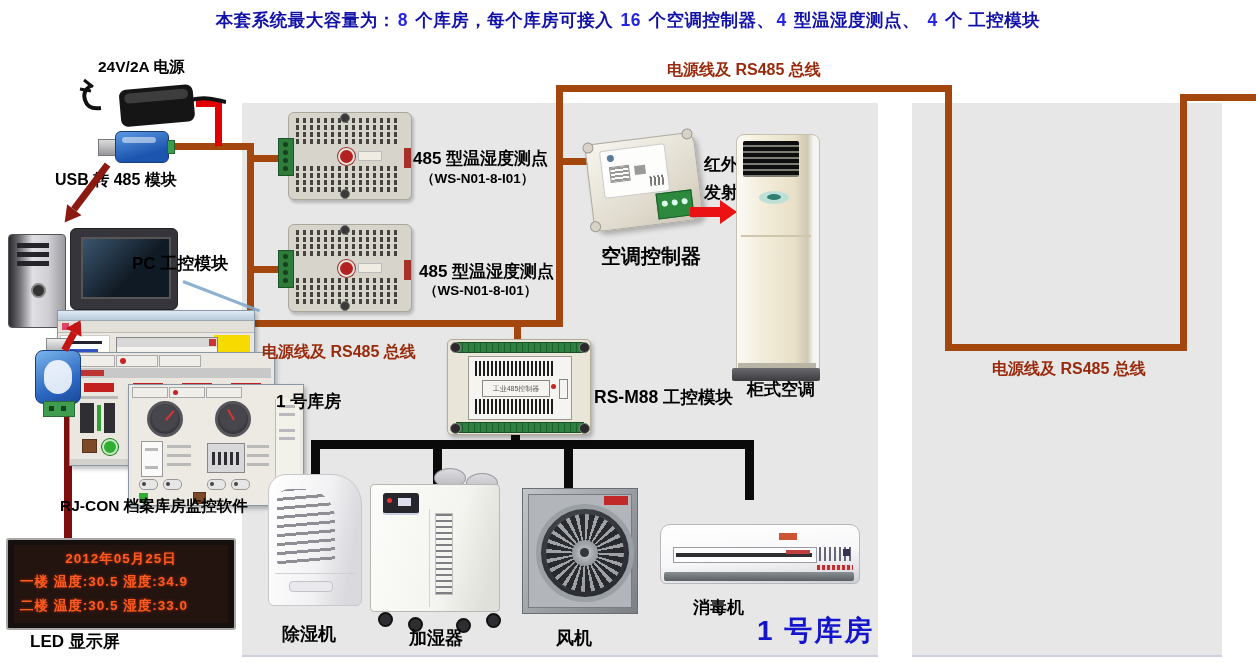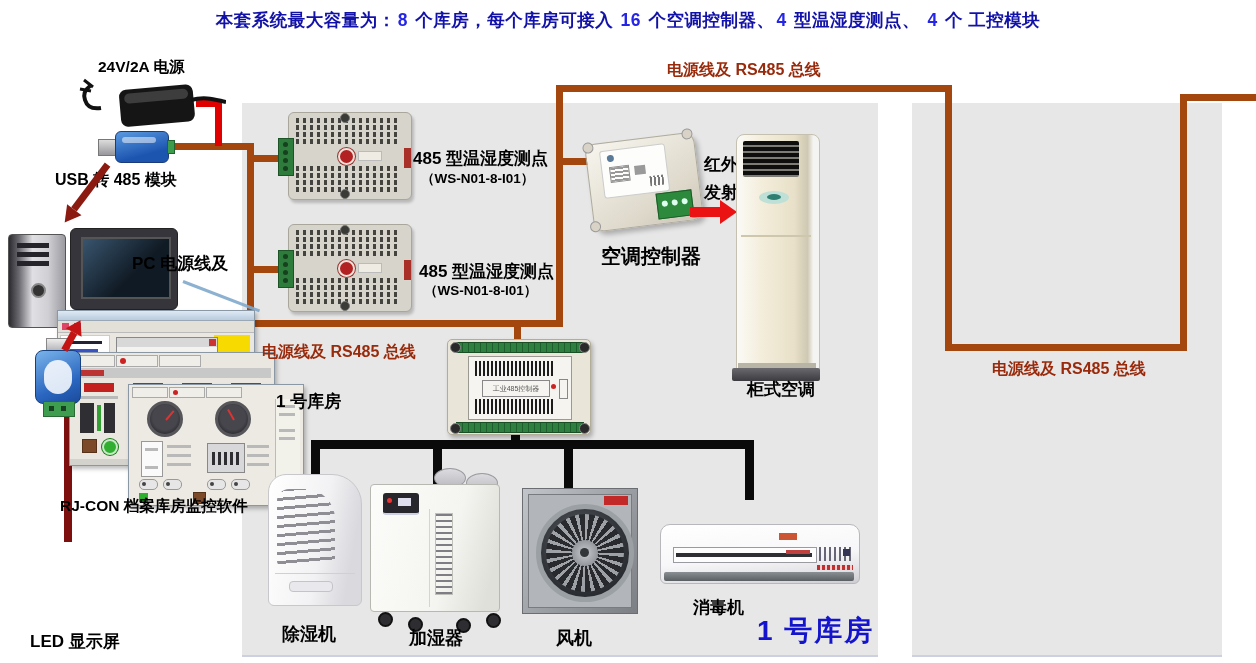--- a/index.html
+++ b/index.html
@@ -231,21 +231,21 @@
         <div class="slot" style="top:26px;"></div>
       <div class="pwr"></div>
     </div>
     <div class="mon">
         <div class="scr"></div>
       </div>
     <div class="stand"></div>
     <div class="kbd"></div>
     <div class="mouse"></div>
   </div>
-  <div class="lbl" style="left:132px;top:252px;font-size:17px;">PC 电源线及</div>
+  <div class="lbl" style="left:132px;top:252px;font-size:17px;">PC 工控模块</div>
 
   <div class="sw">
     <div class="win" style="left:2px;top:4px;width:196px;height:96px;">
       <div class="wbar"></div>
       <div style="position:absolute;left:0;right:0;top:10px;height:11px;background:#e3e0d8;border-bottom:1px solid #bbb;"></div>
       <div style="position:absolute;left:4px;top:12px;width:7px;height:7px;background:#d46;"></div>
       <div style="position:absolute;left:16px;top:12px;width:7px;height:7px;background:#46a;"></div>
       <div style="position:absolute;left:2px;top:24px;width:48px;height:68px;background:#fff;border:1px solid #ccc;"></div>
       <div class="bluebar" style="left:6px;top:30px;width:38px;background:#223;"></div>
       <div class="bluebar" style="left:10px;top:38px;width:30px;"></div>
@@ -355,20 +355,26 @@
     <div class="term">
         <i style="left:5px;"></i>
         <i style="left:17px;"></i>
       </div>
   </div>
   <div class="arrow" style="left:64px;top:341px;transform:rotate(-61deg);">
     <div class="shaft" style="width:20px;background:#c41414;"></div>
     <div class="head" style="border-left:14px solid #c41414;"></div>
   </div>
 
+  <div class="led">
+    <div class="inner"></div>
+    <div class="l" style="left:0;right:0;top:10px;text-align:center;">2012年05月25日</div>
+    <div class="l" style="left:12px;top:33px;">一楼 温度:30.5 湿度:34.9</div>
+    <div class="l" style="left:12px;top:57px;">二楼 温度:30.5 湿度:33.0</div>
+  </div>
   <div class="lbl" style="left:30px;top:630px;font-size:17px;">LED 显示屏</div>
 
   <div class="sensor" style="left:278px;top:112px;">
     <div class="body"></div>
     <div class="grille" style="top:6px;left:18px;"></div>
     <div class="grille" style="top:54px;left:18px;"></div>
     <div class="mid" style="left:18px;">
         <div class="badge"></div>
         <div class="tag"></div>
       </div>
@@ -455,20 +461,21 @@
     <div class="screw" style="left:2px;top:83px;"></div>
       <div class="screw" style="left:131px;top:83px;"></div>
     <div class="inner">
       <div class="comb" style="top:4px;"></div>
       <div class="comb" style="top:42px;"></div>
       <div class="mid">工业485控制器</div>
       <div class="rdot"></div>
       <div class="side"></div>
     </div>
   </div>
+  <div class="lbl" style="left:594px;top:385px;font-size:17.5px;">RS-M88 工控模块</div>
 
   <div class="buslbl" style="left:667px;top:60px;">电源线及 RS485 总线</div>
   <div class="buslbl" style="left:262px;top:342px;">电源线及 RS485 总线</div>
   <div class="buslbl" style="left:992px;top:359px;">电源线及 RS485 总线</div>
   <div class="lbl" style="left:276px;top:390px;font-size:17px;">1 号库房</div>
 
   <div class="dehum">
     <div class="body">
         <div class="grille"></div>
         <div class="divider"></div>

